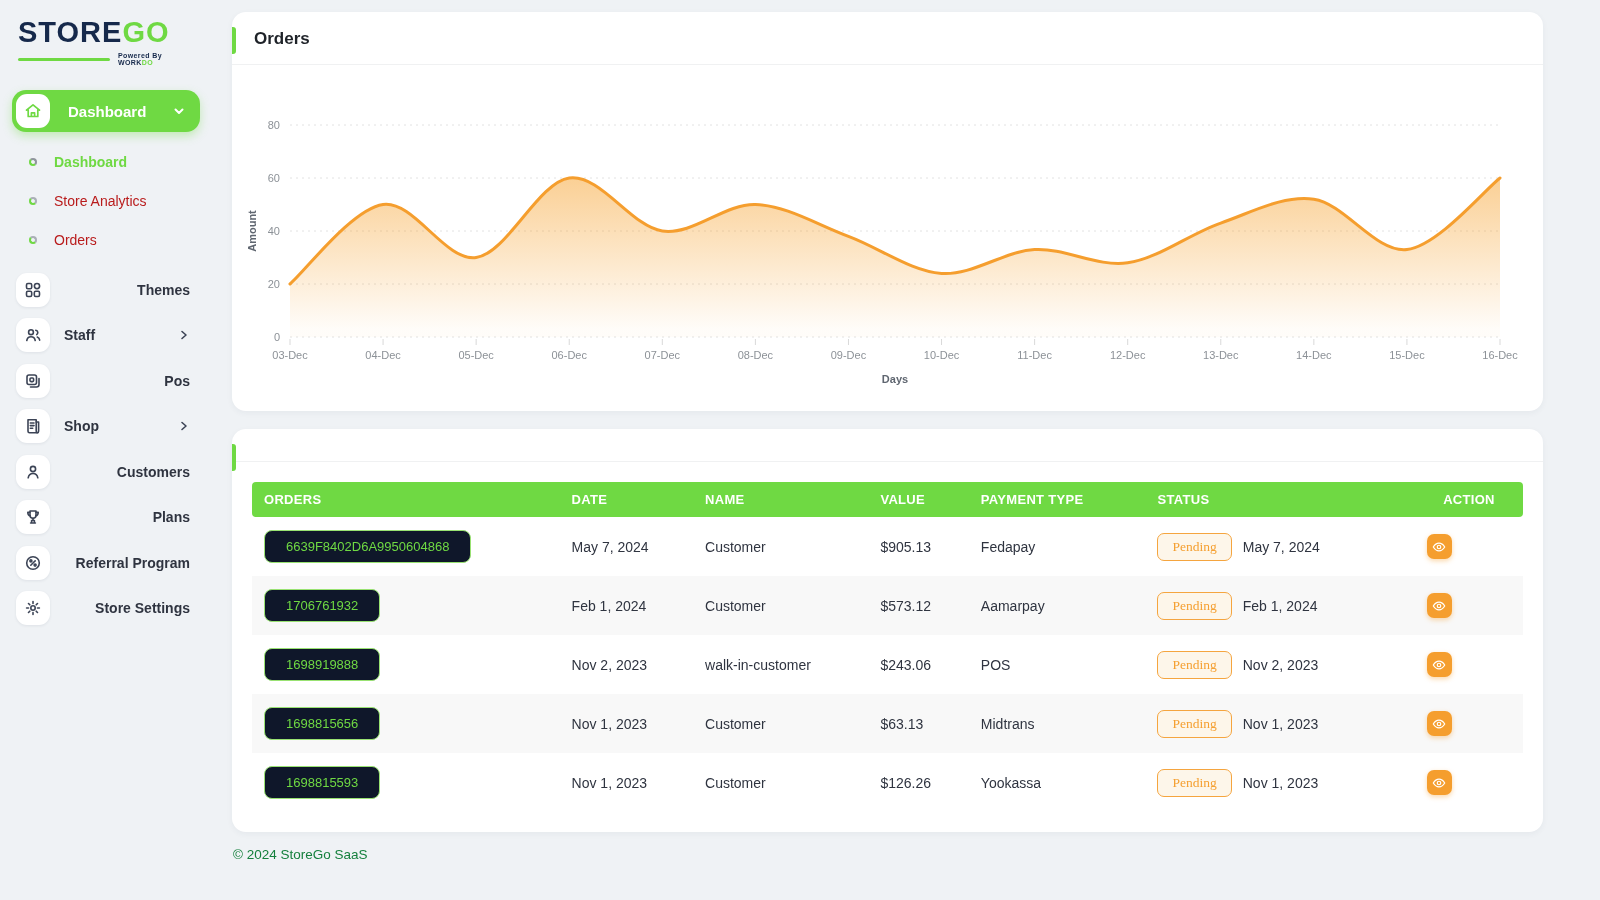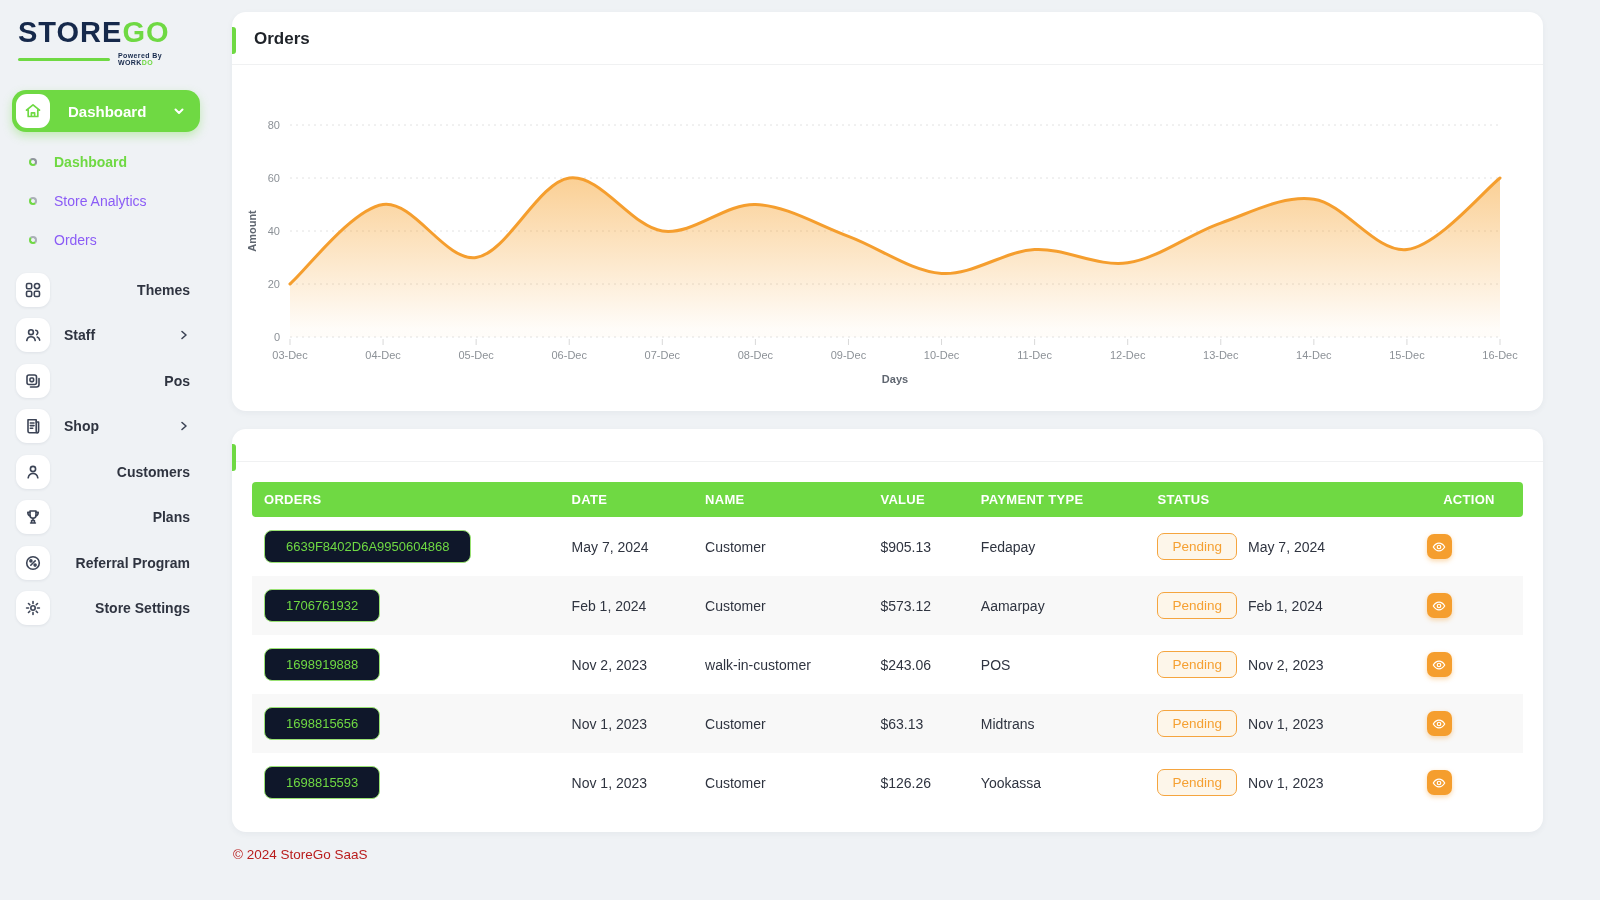--- a/index.html
+++ b/index.html
@@ -24,21 +24,21 @@
     display:flex; align-items:center; padding:4px 14px 4px 4px; cursor:pointer;
     box-shadow:0 4px 10px rgba(111,217,67,.35);
   }
   .dash-btn .tile { width:34px; height:34px; background:#fff; border-radius:11px; display:flex; align-items:center; justify-content:center; }
   .dash-btn .lbl { color:#fff; font-weight:700; font-size:15px; margin-left:18px; }
   .dash-btn .chev { margin-left:auto; display:flex; }
 
   .subnav { list-style:none; margin-top:10px; }
   .subnav li { height:39px; display:flex; align-items:center; padding-left:29px; cursor:pointer; }
   .ring { width:8px; height:8px; border-radius:50%; border:2px solid #a9afb6; border-bottom-color:#6fd943; border-left-color:#6fd943; flex:0 0 auto; }
-  .subnav .txt { margin-left:17px; font-size:14px; font-weight:500; color:#8b5cf6; }
+  .subnav .txt { margin-left:17px; font-size:14px; font-weight:500; color:#b91c1c; }
   .subnav li.active .txt { color:#6fd943; font-weight:700; }
   .subnav li.active .ring { border-color:#8f959c; border-bottom-color:#6fd943; border-left-color:#6fd943; }
 
   .nav { list-style:none; margin-top:8px; }
   .nav li { height:45.5px; display:flex; align-items:center; padding:0 22px 0 16px; cursor:pointer;justify-content:space-between; }
   .nav .tile { width:34px; height:34px; background:#fff; border-radius:11px; display:flex; align-items:center; justify-content:center;
                box-shadow:0 1px 3px rgba(30,40,60,.08); flex:0 0 auto; }
   .nav .txt { margin-left:14px; font-size:14px; font-weight:600; color:#2f3440; }
   .nav .chev-r { margin-left:auto; display:flex; }
   .icon-stroke { stroke:#3c4456; fill:none; stroke-width:1.6; stroke-linecap:round; stroke-linejoin:round; }
@@ -63,28 +63,28 @@
   thead th:last-child { border-radius:0 4px 4px 0;text-align:center; }
   tbody tr:nth-child(even) { background:#f8f8f8; }
   tbody td { padding:13px 12px; font-size:14px; color:#2f3440; vertical-align:middle; }
   .order-pill {
     display:inline-block; padding:8px 21px; border:1px solid #99e272; background:#0f172a;
     color:#6fd943; border-radius:8px; font-size:13px;
   }
   .status-cell { display:flex; align-items:center; gap:11px; }
   .badge-pending {
     display:inline-block; padding:5px 14px; border:1px solid #f5a53f; background:#fdf6ea;
-    color:#f5a032; border-radius:7px; font-size:13.5px; font-weight:500;
+    color:#f5a032; border-radius:7px; font-size:13.5px; font-weight:500;font-family:Liberation Serif, serif;
   }
   .eye-btn {
     width:25px; height:25px; background:#f59e2e; border:none; border-radius:7px;
     display:flex; align-items:center; justify-content:center; cursor:pointer;
     box-shadow:0 2px 5px rgba(245,158,46,.4);
   }
-  .footer { margin:15px 0 0 1px; font-size:13.5px; color:#b91c1c; }
+  .footer { margin:15px 0 0 1px; font-size:13.5px; color:#15803d; }
 </style>
 </head>
 <body>
 
 <aside class="sidebar">
   <div class="logo-wrap">
     <div class="logo-text"><span>STORE</span><span class="go">GO</span></div>
     <div class="logo-sub">
       <div class="logo-line"></div>
       <div class="powered">

